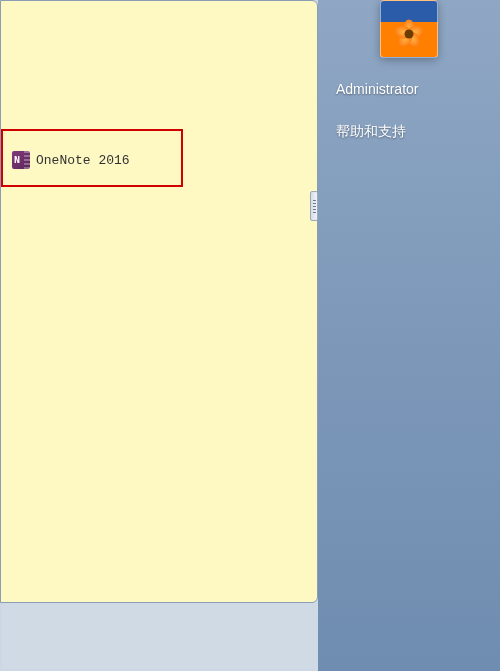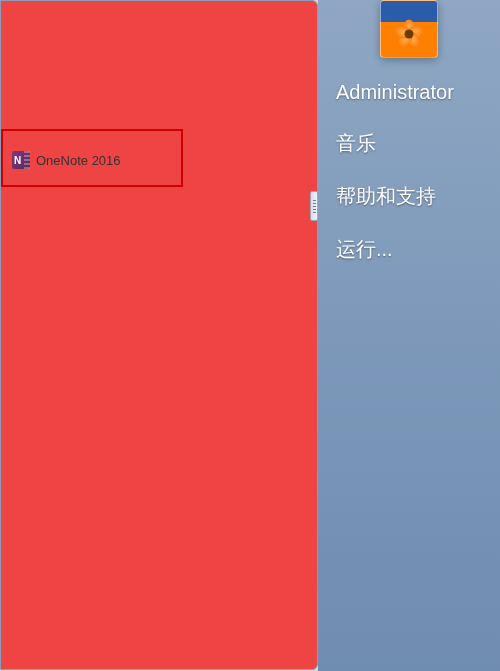--- a/index.html
+++ b/index.html
@@ -14,25 +14,26 @@
     .start-menu {
       position: absolute;
       left: 0;
       top: 0;
       width: 500px;
       height: 671px;
       display: flex;
     }
     .left-panel {
       width: 318px;
-      height: 670px;
-      background: #ef4444;
+      height: 603px;
+      background: #fef9c3;
       border: 1px solid #8a9db5;
       border-radius: 0 6px 6px 0;
       position: relative;
+      font-family: Liberation Mono, monospace;
     }
     .program-item {
       position: absolute;
       left: 11px;
       top: 145px;
       width: 155px;
       height: 28px;
       display: flex;
       align-items: center;
       gap: 6px;
@@ -161,21 +162,21 @@
       background: #6b3e00;
       border-radius: 50%;
       transform: translate(-50%,-50%);
     }
     .menu-links {
       margin-top: 8px;
       padding-left: 18px;
     }
     .menu-link {
       color: #ffffff;
-      font-size: 20px;
+      font-size: 14px;
       padding: 13px 0;
       text-shadow: 0 1px 2px rgba(0,0,0,0.4);
       cursor: pointer;
       white-space: nowrap;
     }
     .desktop-blur {
       position: absolute;
       inset: 0;
       z-index: -1;
       background: #d0dae5;
@@ -204,19 +205,17 @@
         <div class="petal"></div>
           <div class="petal"></div>
           <div class="petal"></div>
           <div class="petal"></div>
           <div class="petal"></div>
         <div class="flower-center"></div>
       </div>
     </div>
     <div class="menu-links">
       <div class="menu-link">Administrator</div>
-      <div class="menu-link">音乐</div>
       <div class="menu-link">帮助和支持</div>
-      <div class="menu-link">运行...</div>
     </div>
   </div>
 
 </div>
 
 </body></html>

